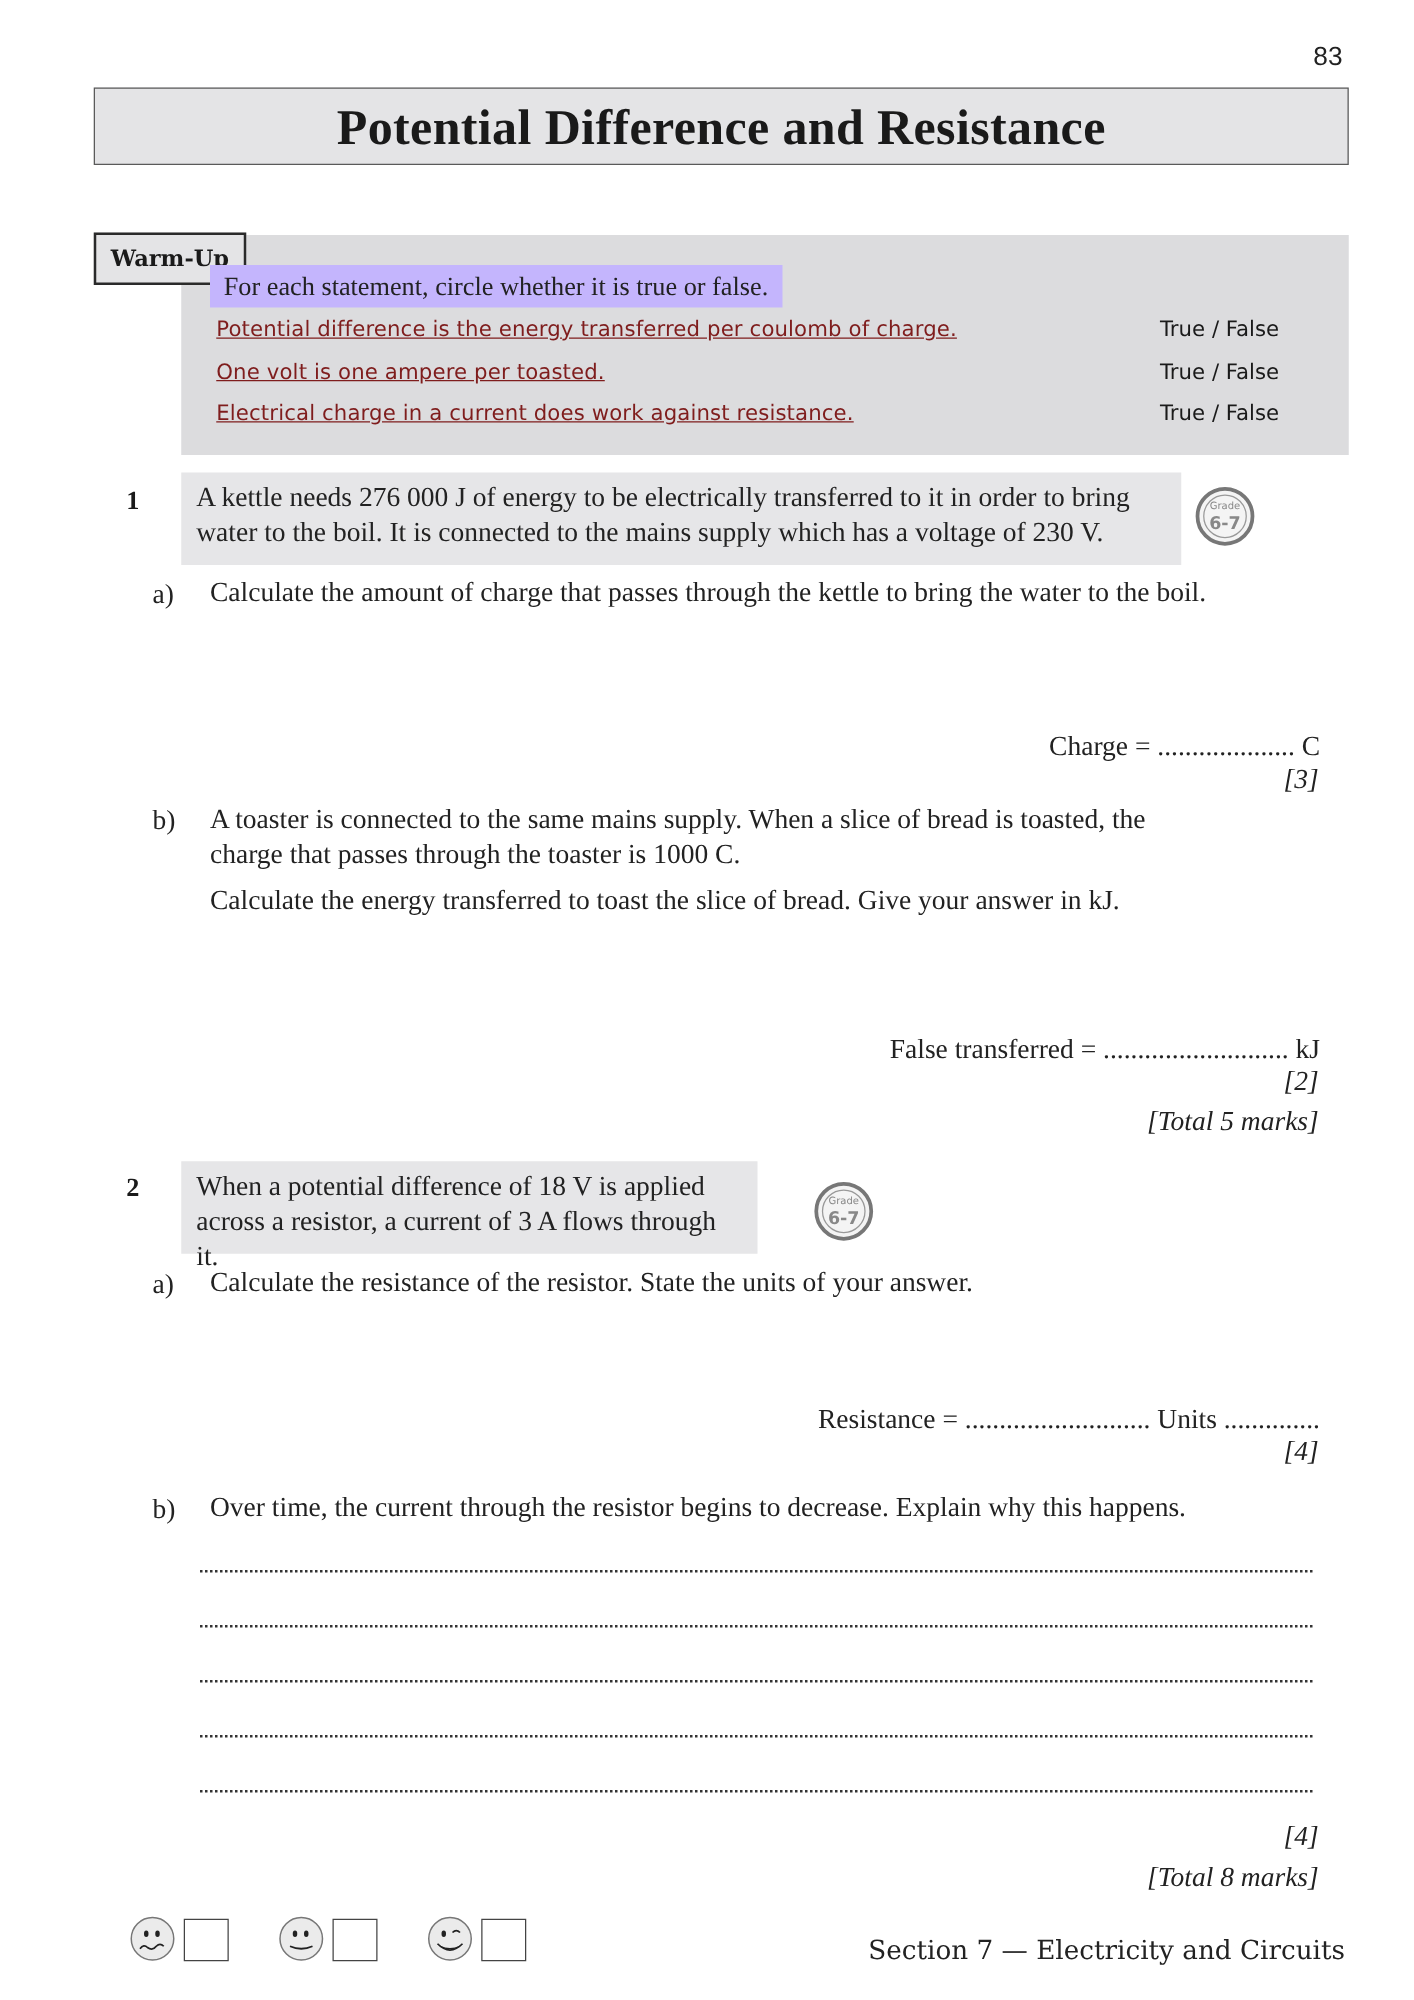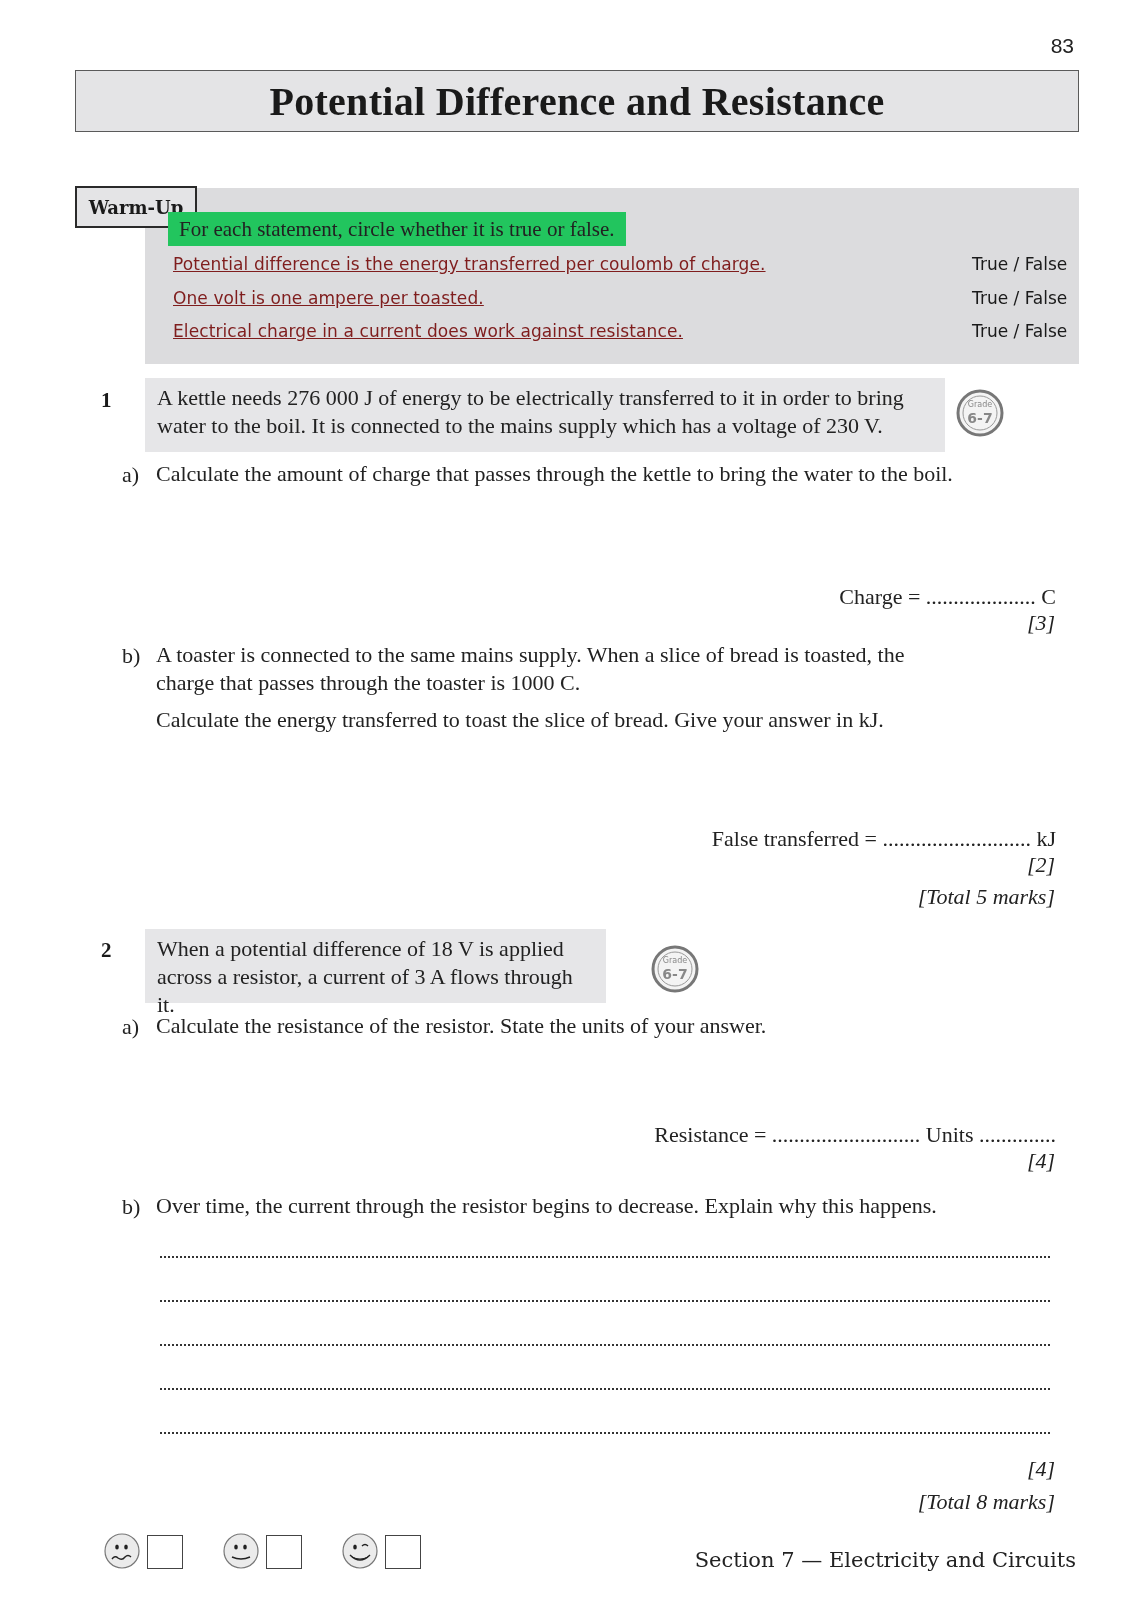--- a/index.html
+++ b/index.html
@@ -3,28 +3,28 @@
 <meta charset="utf-8">
 <style>
   html, body { margin: 0; padding: 0; background: #ffffff; }
   body { width: 1131px; height: 1600px; position: relative; overflow: hidden; color: #1a1a1a; font-family: "Liberation Serif", serif; }
   .abs { position: absolute; }
   .page-number { top: 34px; right: 57px; font-family: "Liberation Sans", sans-serif; font-size: 21px; color: #222; }
   .title-box { left: 75px; top: 70px; width: 1004px; height: 62px; background: #e4e4e6; border: 1.5px solid #5a5a5a; box-sizing: border-box; display: flex; align-items: center; justify-content: center; }
   .title-text { font-family: Liberation Serif, serif; font-weight: bold; font-size: 40px; letter-spacing: 0.3px; color: #1a1a1a; }
   .warmup-tab { left: 75px; top: 158px; width: 122px; height: 42px; background: #e4e4e6; border: 2px solid #2a2a2a; box-sizing: border-box; display: flex; align-items: center; justify-content: center; font-family: "DejaVu Serif", serif; font-weight: bold; font-size: 18px; margin-top: 28px; }
   .warmup-box { left: 145px; top: 188px; width: 934px; height: 176px; background: #dcdcde; }
-  .warmup-intro { left: 168px; top: 212px; height: 34px; padding: 0 11px; background: #22c55e; display: flex; align-items: center; font-size: 21px; color: #222; }
+  .warmup-intro { left: 168px; top: 212px; height: 34px; padding: 0 11px; background: #c4b5fd; display: flex; align-items: center; font-size: 21px; color: #222; }
   .stmt { left: 173px; font-family: "DejaVu Sans", sans-serif; font-size: 17px; color: #7f1d1d; letter-spacing: 0.1px; text-decoration: underline; }
-  .tf { left: 972px; font-family: "DejaVu Sans", sans-serif; font-size: 17px; color: #1a1a1a; }
+  .tf { left: 928px; font-family: "DejaVu Sans", sans-serif; font-size: 17px; color: #1a1a1a; }
   .qnum { font-weight: bold; font-size: 21px; }
   .qbox { background: #e6e6e8; font-size: 22px; line-height: 28px; padding: 6px 12px; box-sizing: border-box; color: #222; }
   .grade { width: 50px; height: 50px; }
   .part-label { font-size: 22px; color: #222; }
-  .part-text { font-size: 22px; color: #222; line-height: 28px; }
+  .part-text { font-size: 22px; color: #222; line-height: 28px; margin-left: 12px; }
   .answer { font-size: 22px; color: #222; text-align: right; }
   .marks { font-size: 22px; font-style: italic; color: #222; text-align: right; }
   .dotline { left: 160px; width: 890px; height: 0; border-bottom: 2px dotted #333; }
   .face { width: 38px; height: 38px; }
   .tickbox { width: 36px; height: 34px; border: 1.5px solid #444; box-sizing: border-box; background: #fff; }
   .footer { right: 55px; top: 1548px; font-family: "DejaVu Serif", serif; font-size: 21px; color: #222; }
 </style>
 </head>
 <body>
 

